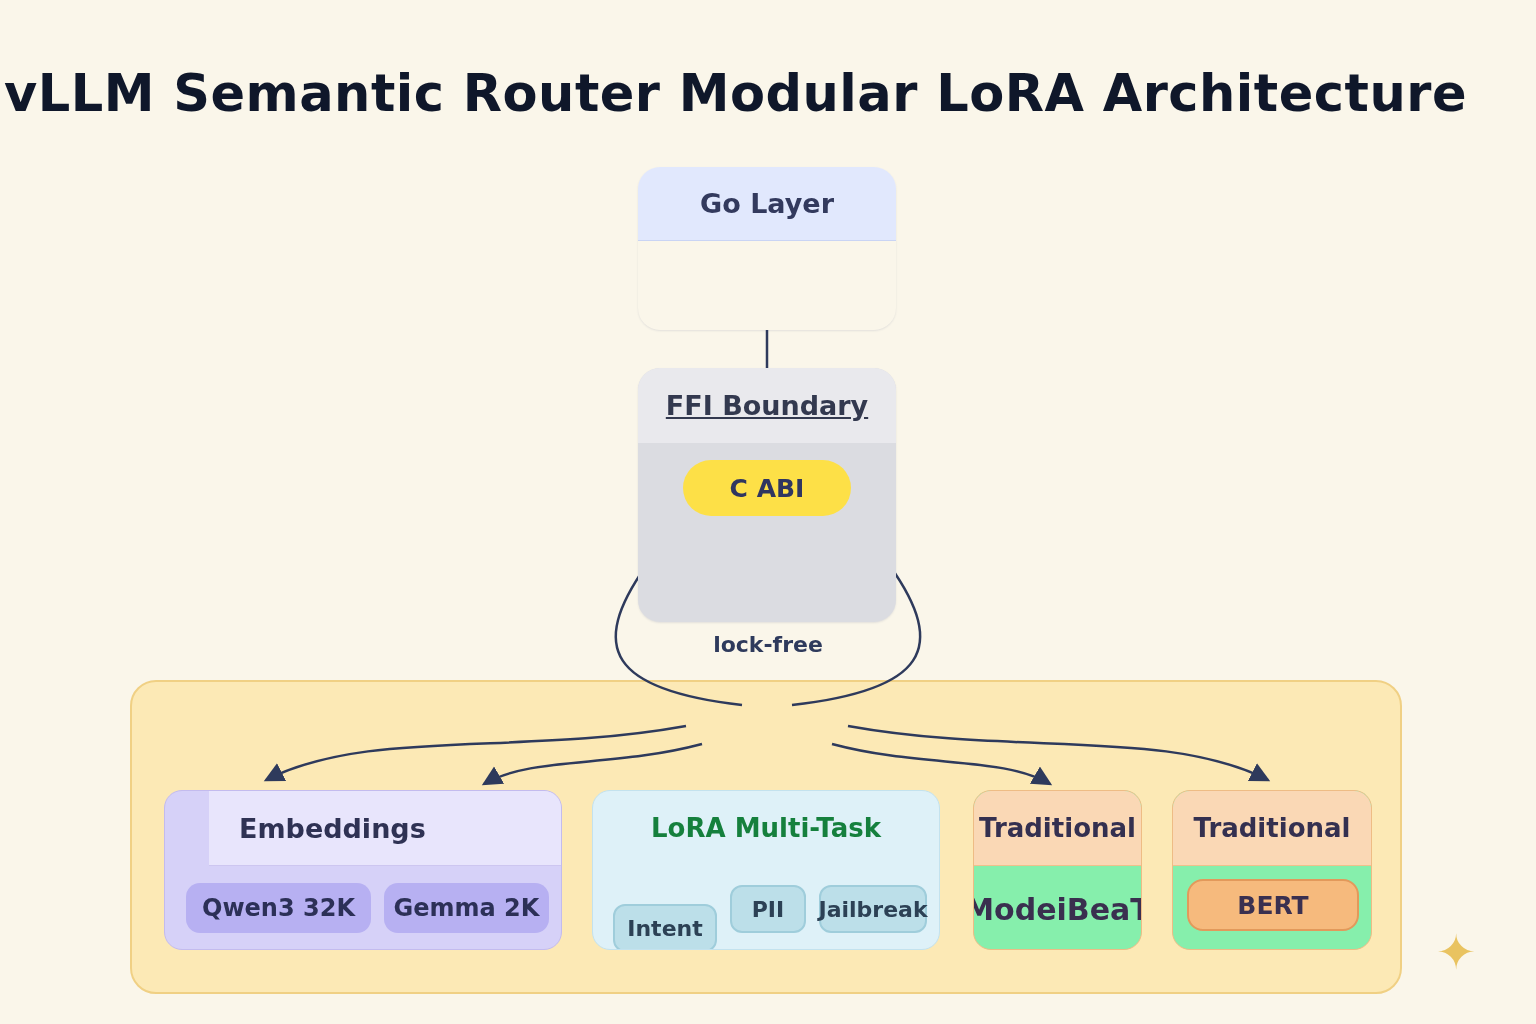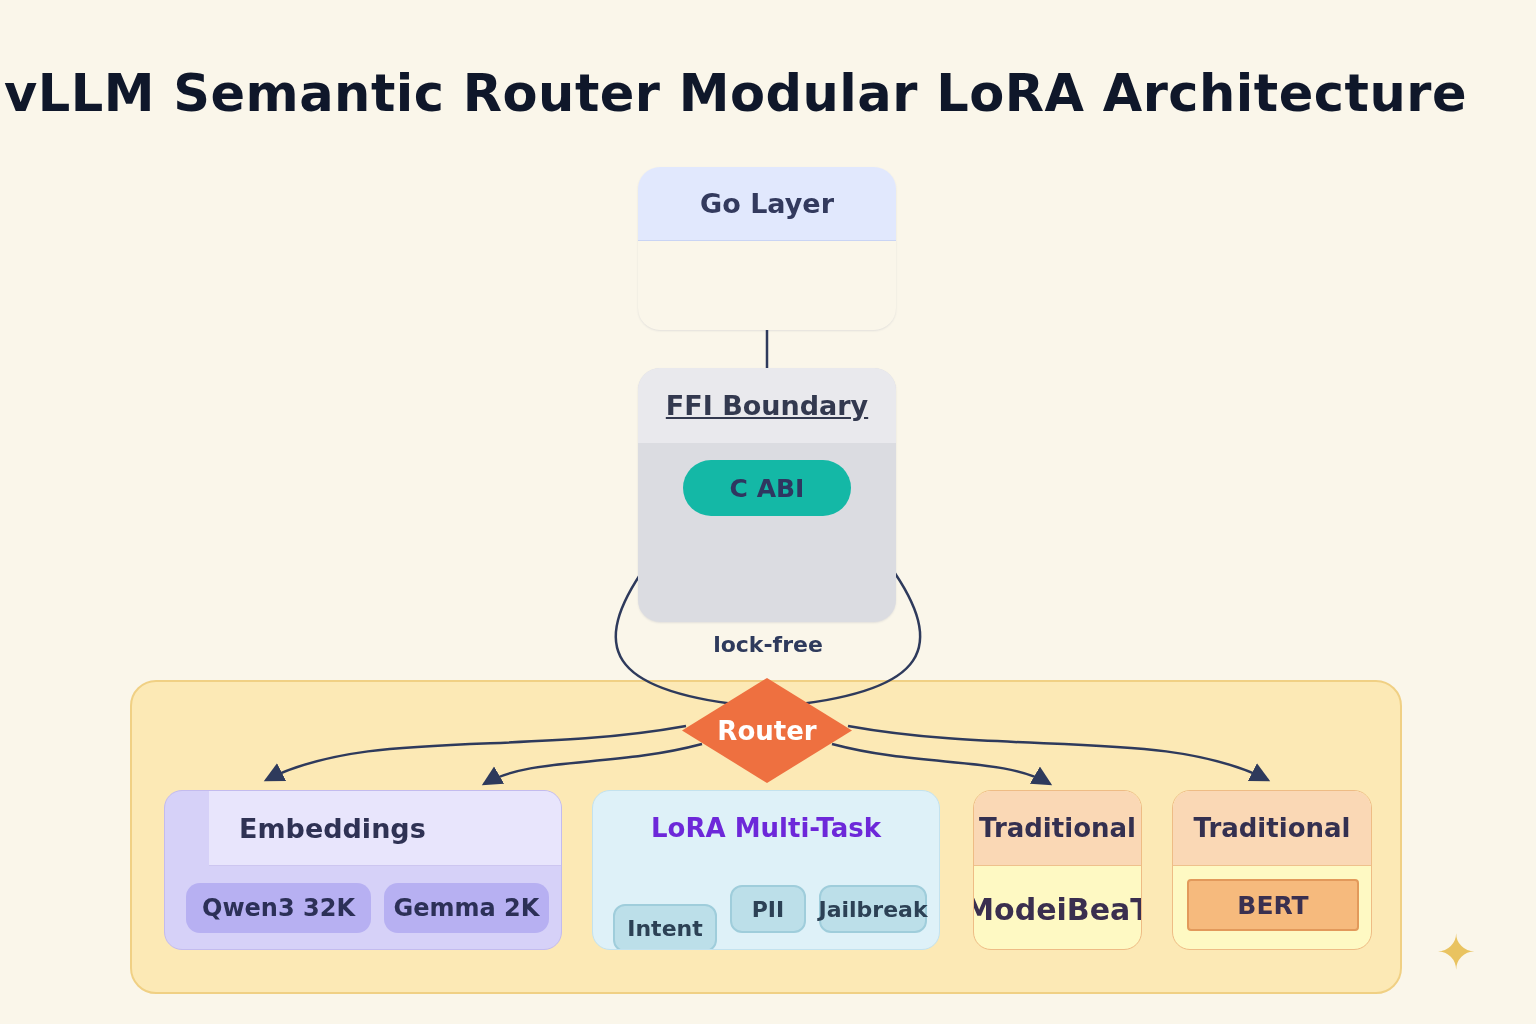--- a/index.html
+++ b/index.html
@@ -25,21 +25,21 @@
   .go-bottom{height:90px;background:#c7d3fa;display:flex;align-items:center;justify-content:center;
     font-size:27px;font-weight:700;color:#333a5e;}
 
   
   .ffi-box{position:absolute;left:638px;top:368px;width:258px;height:254px;
     border-radius:22px;background:#dbdce1;z-index:3;overflow:hidden;
     box-shadow:0 1px 2px rgba(60,70,120,.12);}
   .ffi-head{height:75px;background:#e9e9ed;display:flex;align-items:center;justify-content:center;
     font-size:27px;font-weight:700;color:#33394f;text-decoration:underline;}
   .ffi-pill{position:absolute;left:45px;width:168px;height:56px;border-radius:28px;
-    background:#14b8a6;display:flex;align-items:center;justify-content:center;
+    background:#fde047;display:flex;align-items:center;justify-content:center;
     font-size:25px;font-weight:700;color:#2f3660;}
   .ffi-pill.p0{top:92px;}
   .ffi-pill.p1{top:172px;width:174px;left:42px;}
 
   .lockfree{position:absolute;top:632px;left:0;width:100%;text-align:center;
     font-size:22px;font-weight:700;color:#2e3a5c;z-index:3;}
 
   
   .router{position:absolute;left:682px;top:678px;width:170px;height:105px;z-index:4;
     background:#ee7040;clip-path:polygon(50% 0,100% 50%,50% 100%,0 50%);
@@ -58,37 +58,37 @@
   .emb .head{height:74px;background:#e8e5fc;display:flex;align-items:center;
     padding-left:30px;font-size:27px;font-weight:700;color:#2f3254;border-bottom:1px solid #cdc6f0;}
   .emb-pill{position:absolute;top:92px;height:50px;border-radius:14px;background:#b7b0f2;
     display:flex;align-items:center;justify-content:center;font-size:24px;font-weight:700;color:#2c3057;}
   .emb-pill.p0{left:21px;width:185px;}
   .emb-pill.p1{left:219px;width:165px;}
 
   
   .lora{left:592px;width:348px;background:#def1f8;border:1px solid #c3e2ee;}
   .lora .head{height:60px;display:flex;align-items:center;justify-content:center;
-    font-size:26px;font-weight:700;color:#6d28d9;padding-top:14px;box-sizing:border-box;}
+    font-size:26px;font-weight:700;color:#15803d;padding-top:14px;box-sizing:border-box;}
   .lora-pill{position:absolute;top:94px;height:48px;border-radius:12px;background:#bcdfe9;
     border:2px solid #9fcddb;display:flex;align-items:center;justify-content:center;
     font-size:22px;font-weight:700;color:#2c4155;box-sizing:border-box;}
   .lora-pill.p0{left:20px;width:104px;margin-top:19px;}
   .lora-pill.p1{left:137px;width:76px;}
   .lora-pill.p2{left:226px;width:108px;}
 
   
-  .trad{background:#fef9c3;border:1px solid #eebc85;}
+  .trad{background:#86efac;border:1px solid #eebc85;}
   .trad .head{height:74px;background:#fad8b5;display:flex;align-items:center;justify-content:center;
     font-size:26px;font-weight:700;color:#343050;border-bottom:1px solid #efc18c;}
   .trad1{left:973px;width:169px;}
   .trad2{left:1172px;width:200px;}
   .trad .model-text{height:86px;display:flex;align-items:center;justify-content:center;
     font-size:30px;font-weight:700;color:#3a2f4f;}
-  .bert-pill{position:absolute;left:14px;top:88px;width:172px;height:52px;border-radius:4px;
+  .bert-pill{position:absolute;left:14px;top:88px;width:172px;height:52px;border-radius:16px;
     background:#f6ba7d;border:2px solid #e2995b;display:flex;align-items:center;justify-content:center;
     font-size:25px;font-weight:700;color:#3a3050;box-sizing:border-box;}
 
   .sparkle{position:absolute;left:1436px;top:924px;font-size:48px;color:#e9c360;z-index:3;}
 </style>
 </head>
 <body>
 
 <div class="canvas">
 
@@ -120,23 +120,20 @@
     <div class="go-top">Go Layer</div>
   </div>
 
   <div class="ffi-box">
     <div class="ffi-head">FFI Boundary</div>
     <div class="ffi-pill p0">C ABI</div>
   </div>
 
   <div class="lockfree">lock-free</div>
 
-  <div class="router">
-    <span>Router</span>
-  </div>
 
   <div class="group emb">
     <div class="head">Embeddings</div>
     <div class="emb-pill p0">Qwen3 32K</div>
     <div class="emb-pill p1">Gemma 2K</div>
   </div>
 
   <div class="group lora">
     <div class="head">LoRA Multi-Task</div>
     <div class="lora-pill p0">Intent</div>

